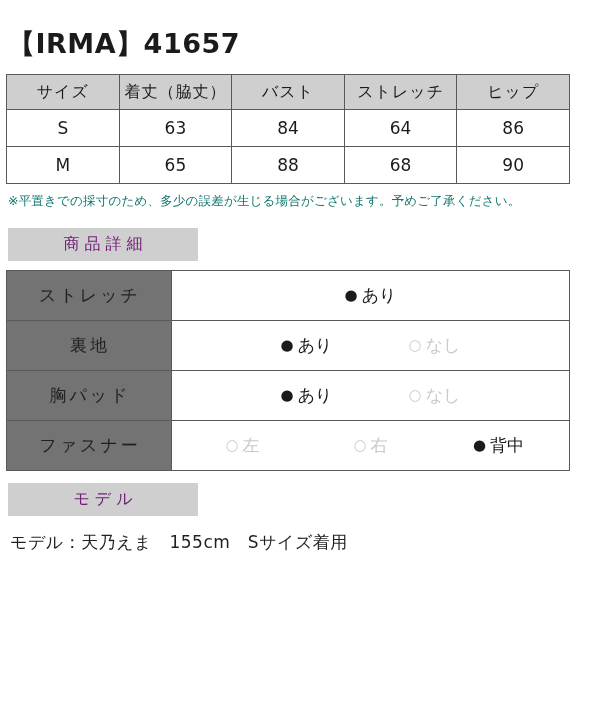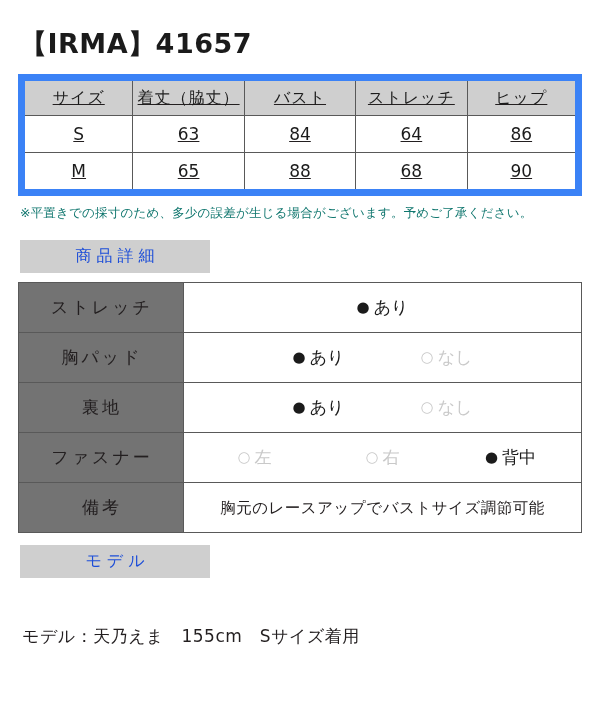--- a/index.html
+++ b/index.html
@@ -12,39 +12,38 @@
     background: #ffffff;
     font-family: "DejaVu Sans", "Liberation Sans", sans-serif;
     color: #231f20;
     overflow: hidden;
   }
   .page {
     position: relative;
     width: 600px;
     height: 556px;
     box-sizing: border-box;
-    padding: 0 18px;
+    padding: 0 6px;
   }
   .title {
     font-size: 27px;
     font-weight: 700;
     letter-spacing: 0.5px;
     padding: 26px 0 12px 2px;
     color: #1b1b1b;
   }
 
   
   table {
     border-collapse: collapse;
     width: 564px;
     table-layout: fixed;
   }
   .size-table {
-    border: 7px solid #3b82f6;
-    text-decoration: underline;
+    border: 1px solid #3b82f6;
   }
   .size-table th, .size-table td {
     border: 1px solid #595959;
     text-align: center;
     font-size: 16px;
     font-weight: 400;
     height: 34px;
     color: #1b1b1b;
   }
   .size-table thead th {
@@ -65,21 +64,21 @@
     font-size: 12.5px;
     color: #0f766e;
     padding: 9px 2px 0 2px;
     letter-spacing: 0.2px;
   }
 
   
   .sect-head {
     display: inline-block;
     background: #cfcfcf;
-    color: #1d4ed8;
+    color: #701a75;
     font-size: 16px;
     letter-spacing: 5px;
     text-align: center;
     padding: 6px 0 6px 5px;
     width: 190px;
     margin: 18px 0 9px 2px;
     box-sizing: border-box;
   }
   .sect-head.model {
     width: 190px;
@@ -132,21 +131,20 @@
     letter-spacing: 0.5px;
   }
   .value-text.small {
     font-size: 15.5px;
   }
 
   .model-line {
     font-size: 17px;
     padding: 6px 0 0 4px;
     letter-spacing: 0.5px;
-    margin-top: 32px;
   }
 </style>
 </head>
 <body>
 
 <div class="page">
 
   <div class="title">【IRMA】41657</div>
 
   <table class="size-table">
@@ -190,78 +188,72 @@
           <div class="opts">
             <span class="opt on">
               <span class="mark">●</span>
               <span>あり</span>
             </span>
           </div>
         </td>
       </tr>
 
       <tr>
+        <td class="label">裏地</td>
+        <td class="value">
+          <div class="opts">
+            <span class="opt on">
+              <span class="mark">●</span>
+              <span>あり</span>
+            </span>
+            <span class="opt off">
+              <span class="mark">○</span>
+              <span>なし</span>
+            </span>
+          </div>
+        </td>
+      </tr>
+
+      <tr>
         <td class="label">胸パッド</td>
         <td class="value">
           <div class="opts">
             <span class="opt on">
               <span class="mark">●</span>
               <span>あり</span>
             </span>
             <span class="opt off">
               <span class="mark">○</span>
               <span>なし</span>
             </span>
           </div>
         </td>
       </tr>
 
       <tr>
-        <td class="label">裏地</td>
-        <td class="value">
-          <div class="opts">
-            <span class="opt on">
-              <span class="mark">●</span>
-              <span>あり</span>
-            </span>
-            <span class="opt off">
-              <span class="mark">○</span>
-              <span>なし</span>
-            </span>
-          </div>
-        </td>
-      </tr>
-
-      <tr>
         <td class="label">ファスナー</td>
         <td class="value">
           <div class="opts">
             <span class="opt off">
               <span class="mark">○</span>
               <span>左</span>
             </span>
             <span class="opt off">
               <span class="mark">○</span>
               <span>右</span>
             </span>
             <span class="opt on">
               <span class="mark">●</span>
               <span>背中</span>
             </span>
           </div>
         </td>
       </tr>
 
 
-      <tr>
-        <td class="label">備考</td>
-        <td class="value">
-          <span class="value-text small">胸元のレースアップでバストサイズ調節可能</span>
-        </td>
-      </tr>
 
     </tbody>
   </table>
 
   <div class="sect-head model">モデル</div>
   <div class="model-line">モデル：天乃えま　155cm　Sサイズ着用</div>
 
 </div>
 
 </body></html>

